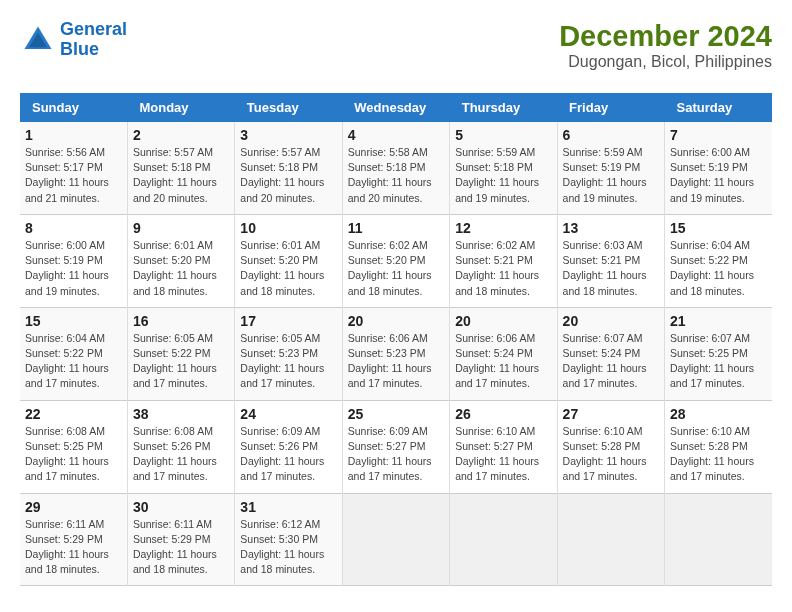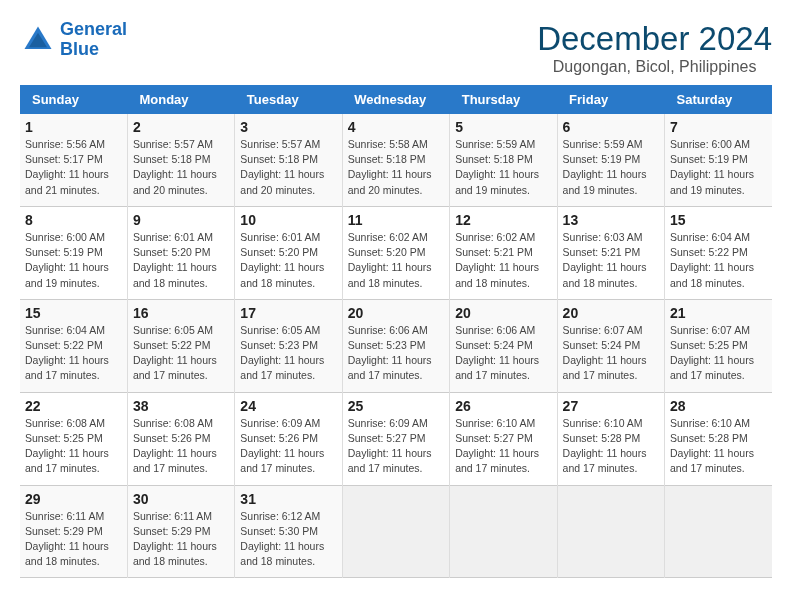--- a/index.html
+++ b/index.html
@@ -7,21 +7,21 @@
       font-family: Arial, sans-serif;
       background: #fff;
       width: 792px;
       min-height: 612px;
       padding: 20px;
     }
     .header {
       display: flex;
       justify-content: space-between;
       align-items: flex-start;
-      margin-bottom: 9px;
+      margin-bottom: 22px;
     }
     .logo {
       display: flex;
       align-items: center;
       gap: 4px;
     }
     .logo-text {
       font-size: 18px;
       font-weight: bold;
       color: #333;
@@ -31,28 +31,27 @@
       color: #1a6bba;
     }
     .logo-icon {
       width: 36px;
       height: 36px;
     }
     .title-block {
       text-align: right;
     }
     .month-title {
-      font-size: 33px;
-      font-weight: normal;
-      color: #0c4a6e;
+      font-size: 29px;
+      font-weight: bold;
+      color: #4d7c0f;
     }
     .subtitle {
       font-size: 16px;
       color: #555;
-      text-align: center;
     }
     table {
       width: 100%;
       border-collapse: collapse;
       font-size: 11px;
     }
     thead tr th {
       background-color: #2979c9;
       color: #fff;
       padding: 7px 12px;

